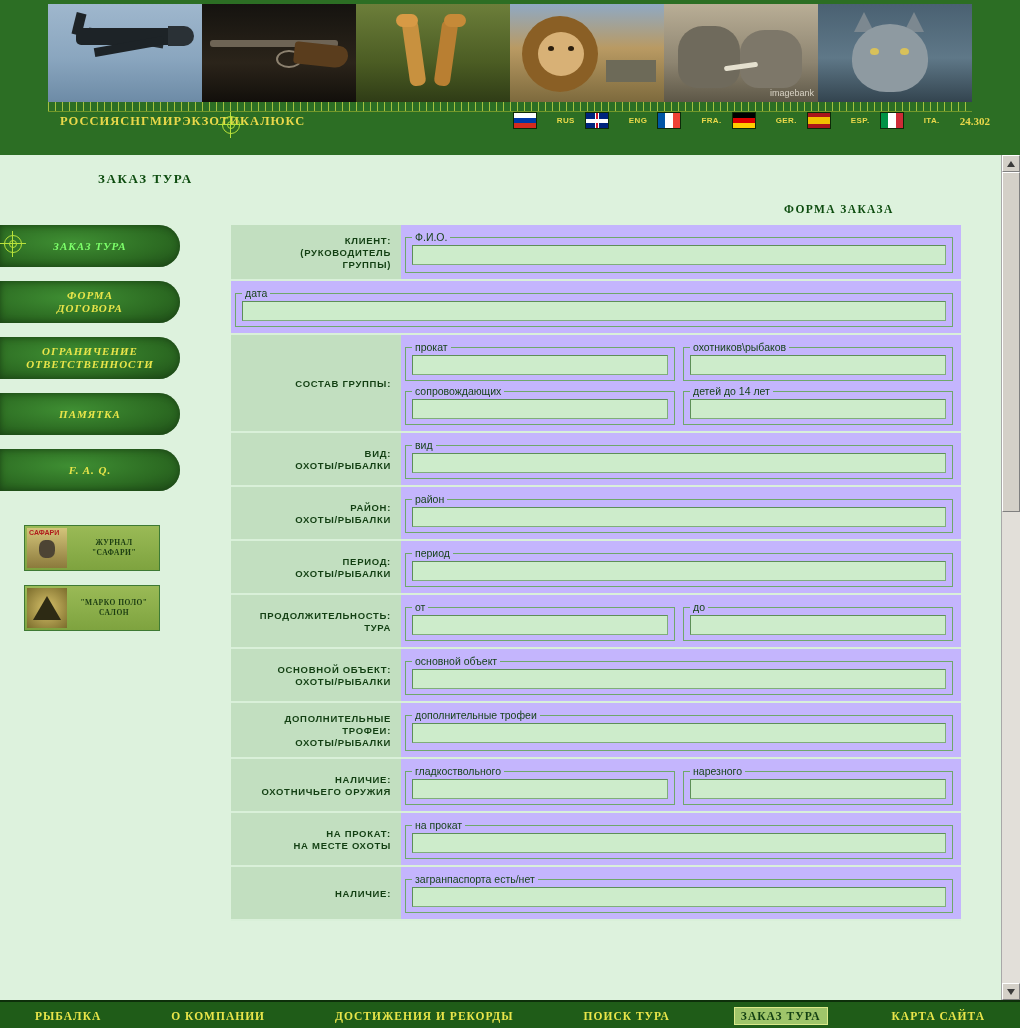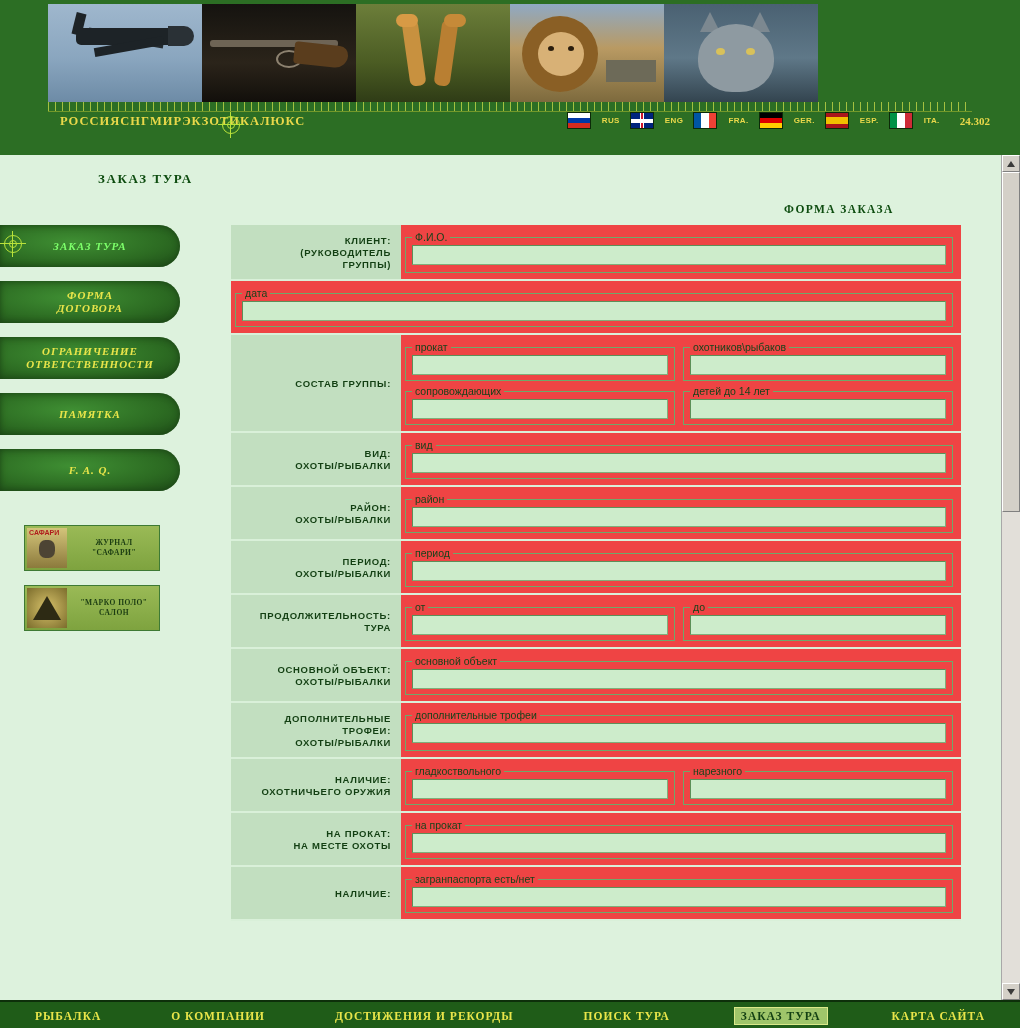--- a/index.html
+++ b/index.html
@@ -107,21 +107,21 @@
   .crosshair .c1, .crosshair .c2 {
     position:absolute; border:1px solid #b9e23a; border-radius:50%;
   }
   .crosshair .c1 { left:4px; top:4px; width:16px; height:16px; }
   .crosshair .c2 { left:9px; top:9px; width:6px; height:6px; }
   #crosshair-top { left: 218px; top: 112px; }
   #flags {
     position: absolute; right: 30px; top: 112px;
     display: flex; align-items: center; gap: 10px;
   }
-  .flagwrap { display: flex; align-items: center; gap: 11px; }
+  .flagwrap { display: flex; align-items: center; gap: 20px; }
   .flag { width: 22px; height: 15px; border: 1px solid #0c2a08; display: block; }
   .flag-rus { background: linear-gradient(to bottom,#fff 0 33%,#0039a6 33% 66%,#d52b1e 66% 100%); }
   .flag-eng { background: #00247d; position: relative; overflow: hidden;}
   .flag-eng::before { content:""; position:absolute; left:9px; top:0; width:4px; height:15px; background:#fff; }
   .flag-eng::after  { content:""; position:absolute; left:0; top:5.5px; width:22px; height:4px; background:#fff; }
   .flag-eng .cr1 { position:absolute; left:10px; top:0; width:2px; height:15px; background:#cf142b;}
   .flag-eng .cr2 { position:absolute; left:0; top:6.5px; width:22px; height:2px; background:#cf142b;}
   .flag-fra { background: linear-gradient(to right,#0055a4 0 33%,#fff 33% 66%,#ef4135 66% 100%); }
   .flag-ger { background: linear-gradient(to bottom,#000 0 33%,#dd0000 33% 66%,#ffce00 66% 100%); }
   .flag-esp { background: linear-gradient(to bottom,#aa151b 0 25%,#f1bf00 25% 75%,#aa151b 75% 100%); }
@@ -238,21 +238,21 @@
     line-height: 12px;
     background: #c2dfc0;
     display: flex;
     flex-direction: column;
     justify-content: center;
     align-items: flex-end;
     font-family: "Liberation Sans", sans-serif;
   }
   .fields {
     flex: 1;
-    background: #ef4444;
+    background: #c4b5fd;
     padding: 6px 8px 6px 4px;
     display: flex;
     flex-wrap: wrap;
     gap: 4px 8px;
     box-sizing: border-box;
   }
   fieldset.fld {
     border: 1px solid #6fa86a;
     margin: 0;
     padding: 2px 6px 5px 6px;
@@ -374,20 +374,26 @@
       <div class="neck2"></div>
       <div class="head1"></div>
       <div class="head2"></div>
     </div>
     <div class="banner-cell b-lion">
       <div class="zeb"></div>
       <div class="mane"></div>
       <div class="face"></div>
       <div class="eyeL"></div>
       <div class="eyeR"></div>
+    </div>
+    <div class="banner-cell b-eleph">
+      <div class="e1"></div>
+      <div class="e2"></div>
+      <div class="tusk"></div>
+      <div class="wm">imagebank</div>
     </div>
     <div class="banner-cell b-lynx">
       <div class="earL"></div>
       <div class="earR"></div>
       <div class="head"></div>
       <div class="eL"></div>
       <div class="eR"></div>
     </div>
   </div>
 

